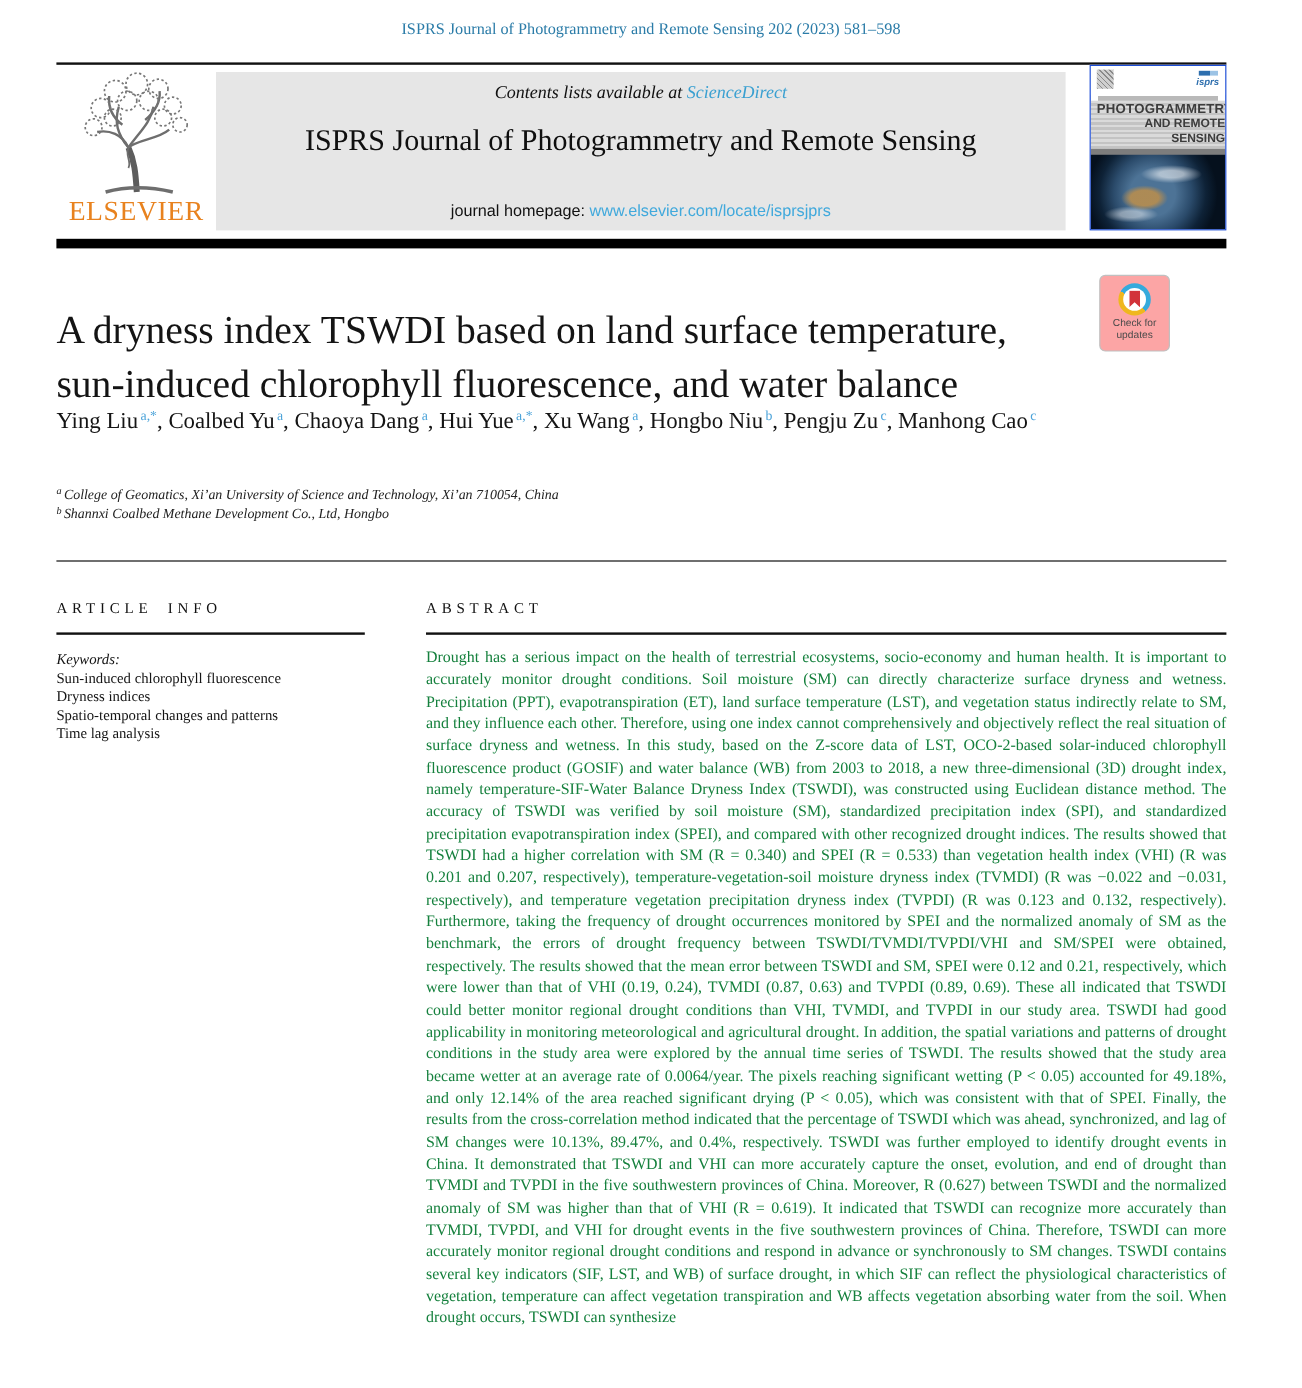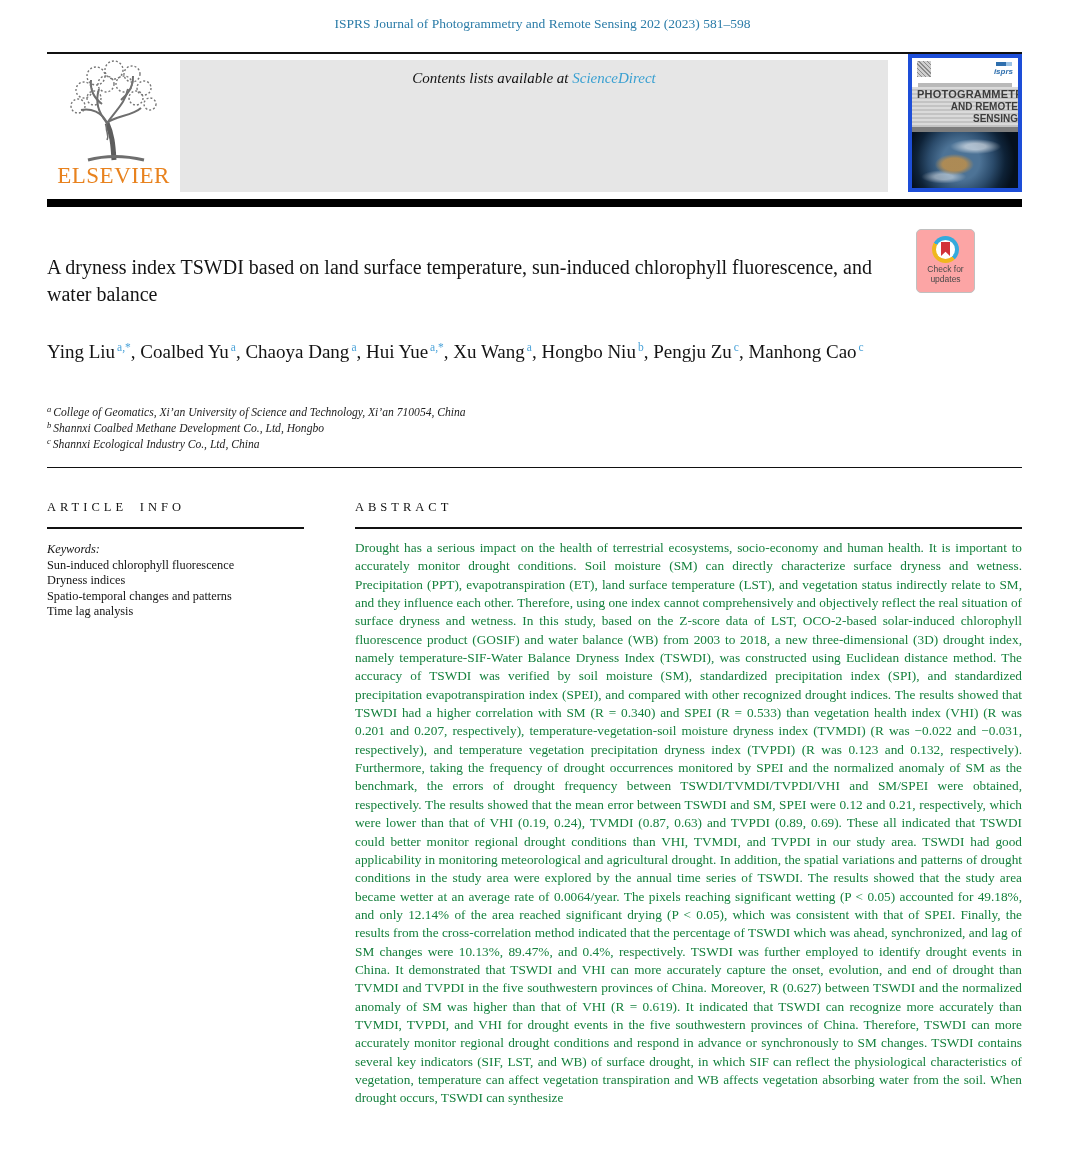--- a/index.html
+++ b/index.html
@@ -22,21 +22,21 @@
                 background:#e6e6e6;text-align:center;}
   .contents-line{padding-top:10px;font-size:15px;color:#111;font-style:italic;}
   .link-blue{color:#3aa0d1;}
   .journal-title{font-size:25px;margin-top:17px;color:#0f0f0f;}
   .homepage-line{position:absolute;bottom:9px;left:0;width:100%;
                  font-family:"Liberation Sans",sans-serif;font-size:13.5px;color:#111;}
   .homepage-line .url{color:#41a9dc;}
 
   
   .cover{position:absolute;left:908px;top:54px;width:114px;height:138px;background:#fff;
-         border:4px solid #1d4ed8;box-sizing:border-box;display:flex;flex-direction:column;overflow:hidden;}
+         border:1px solid #1d4ed8;box-sizing:border-box;display:flex;flex-direction:column;overflow:hidden;}
   .cover-strip{height:24px;position:relative;background:#fff;}
   .cover-mini-tree{position:absolute;left:5px;top:3px;width:14px;height:16px;
       background:repeating-linear-gradient(45deg,#8a8a8a 0 1px,#cfcfcf 1px 3px);}
   .cover-isprs{position:absolute;right:5px;top:4px;font-family:"Liberation Sans",sans-serif;
       font-size:8px;font-style:italic;font-weight:bold;color:#2e6fae;}
   .cover-isprs::before{content:"";display:block;width:16px;height:4px;margin-left:2px;
       background:linear-gradient(90deg,#2e6fae 0 60%,#9cc3e5 60% 100%);margin-bottom:1px;}
   .cover-microline{height:4px;margin:1px 6px 0 6px;background:#b9b9b9;}
   .cover-titleband{background:repeating-linear-gradient(#dadada 0 2px,#c3c3c3 2px 4px);
       padding:1px 0 2px 0;text-align:left;}
@@ -58,21 +58,21 @@
   .badge-ring{width:27px;height:27px;border-radius:50%;margin:6px auto 2px auto;
       background:conic-gradient(from 300deg,#35aadc 0 55%,#efb71e 55% 100%);
       display:flex;align-items:center;justify-content:center;}
   .badge-inner{width:19px;height:19px;border-radius:50%;background:#fff;
       display:flex;align-items:flex-start;justify-content:center;}
   .badge-bookmark{width:9px;height:14px;margin-top:2px;background:#d2333a;
       clip-path:polygon(0 0,100% 0,100% 100%,50% 70%,0 100%);}
   .badge-text{font-family:"Liberation Sans",sans-serif;font-size:8.5px;line-height:9.5px;color:#4a4a4a;}
 
   
-  .article-title{position:absolute;left:47px;top:254px;width:855px;font-size:20px;
+  .article-title{position:absolute;left:47px;top:254px;width:855px;font-size:33px;
       line-height:1.36;color:#141414;}
   .authors{position:absolute;left:47px;top:341px;width:860px;font-size:19px;color:#141414;}
   .authors .sup{font-size:11.5px;position:relative;top:-7px;color:#4ba3d9;margin-left:2px;}
   .affiliations{position:absolute;left:47px;top:405px;font-size:11.6px;font-style:italic;
       line-height:16px;color:#222;}
   .affiliations .affsup{font-size:8.5px;position:relative;top:-4px;margin-right:2px;}
 
   
   .sec-heading{position:absolute;top:500px;font-size:12.5px;letter-spacing:0.32em;
       word-spacing:0.45em;color:#111;}
@@ -123,20 +123,24 @@
       </g>
       <path d="M41,63 C38,70 44,74 41,80" stroke="#6e6e6e" fill="none" stroke-width="1.5"></path>
     </svg>
     <div class="elsevier-word">ELSEVIER</div>
   </div>
 
   <div class="contents-box">
     <div class="contents-line">
       <span>Contents lists available at </span><span class="link-blue">ScienceDirect</span>
     </div>
+    <div class="journal-title">ISPRS Journal of Photogrammetry and Remote Sensing</div>
+    <div class="homepage-line">
+      <span>journal homepage: </span><span class="url">www.elsevier.com/locate/isprsjprs</span>
+    </div>
   </div>
 
   <div class="cover">
     <div class="cover-strip">
       <div class="cover-mini-tree"></div>
       <div class="cover-isprs">isprs</div>
     </div>
     <div class="cover-microline"></div>
     <div class="cover-titleband">
       <div class="cover-title1">PHOTOGRAMMETRY</div>
@@ -169,21 +173,20 @@
     <span><span>Hui Yue</span><span class="sup">a,*</span><span>, </span></span>
     <span><span>Xu Wang</span><span class="sup">a</span><span>, </span></span>
     <span><span>Hongbo Niu</span><span class="sup">b</span><span>, </span></span>
     <span><span>Pengju Zu</span><span class="sup">c</span><span>, </span></span>
     <span><span>Manhong Cao</span><span class="sup">c</span><span></span></span>
   </div>
 
   <div class="affiliations">
     <div><span class="affsup">a</span><span>College of Geomatics, Xi’an University of Science and Technology, Xi’an 710054, China</span></div>
     <div><span class="affsup">b</span><span>Shannxi Coalbed Methane Development Co., Ltd, Hongbo</span></div>
-    <div><span class="affsup">c</span><span>Shannxi Ecological Industry Co., Ltd, China</span></div>
   </div>
 
   <div class="rule-mid"></div>
 
   <div class="sec-heading h-info">ARTICLE INFO</div>
   <div class="sec-heading h-abs">ABSTRACT</div>
   <div class="rule-info"></div>
   <div class="rule-abs"></div>
 
   <div class="keywords">

